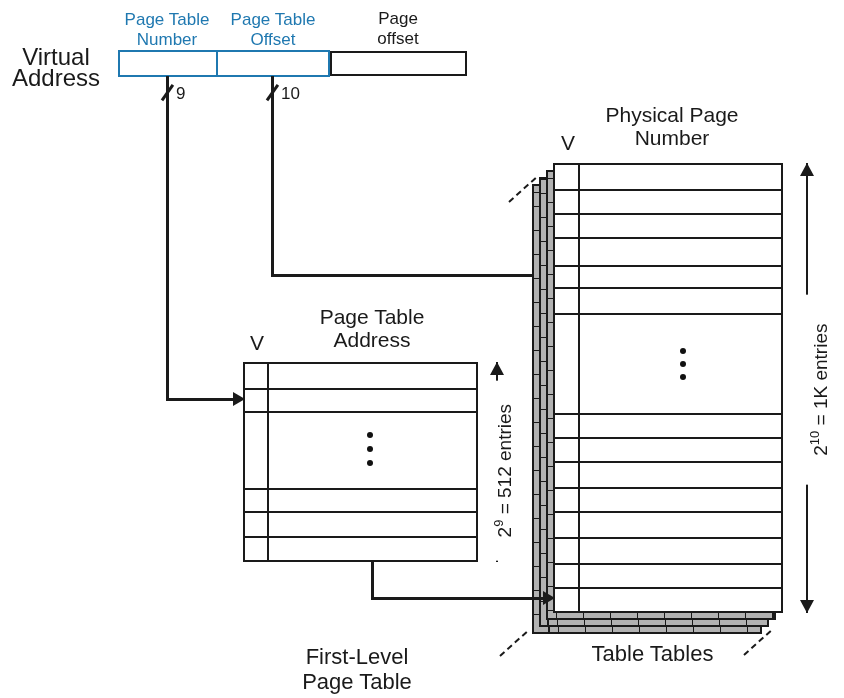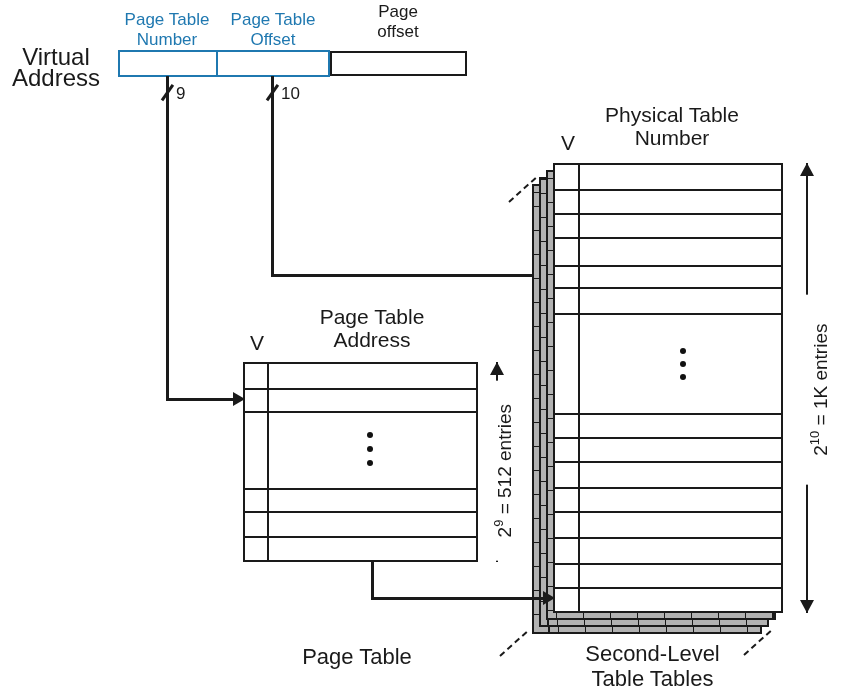--- a/index.html
+++ b/index.html
@@ -52,21 +52,21 @@
   </div>
 
   <div class="lbl accent" style="left:112px;top:10px;width:110px;">
     <div>Page Table</div>
     <div>Number</div>
   </div>
   <div class="lbl accent" style="left:218px;top:10px;width:110px;">
     <div>Page Table</div>
     <div>Offset</div>
   </div>
-  <div class="lbl" style="left:346px;top:2px;width:104px;">
+  <div class="lbl" style="left:346px;top:9px;width:104px;">
     <div>Page</div>
     <div>offset</div>
   </div>
 
   <div class="abs" style="left:118px;top:50px;width:212px;height:27px;border:2.5px solid #1f78b0;box-sizing:border-box;background:#fff;">
     <div class="abs" style="left:95.5px;top:0;bottom:0;width:2.5px;background:#1f78b0;"></div>
   </div>
   <div class="abs" style="left:330px;top:51px;width:137px;height:25px;border:2px solid #1a1a1a;box-sizing:border-box;background:#fff;"></div>
 
   <div class="slash" style="left:166px;top:83px;"></div>
@@ -108,21 +108,21 @@
     <div class="hline" style="top:422px;"></div>
     <div>
       <div class="dot" style="left:125px;top:183px;"></div>
       <div class="dot" style="left:125px;top:196px;"></div>
       <div class="dot" style="left:125px;top:209px;"></div>
     </div>
   </div>
 
   <div class="vhead" style="left:557px;top:131px;">V</div>
   <div class="hdr" style="left:582px;top:103px;width:180px;">
-    <div>Physical Table</div>
+    <div>Physical Page</div>
     <div>Number</div>
   </div>
 
   <div class="table" style="left:243px;top:362px;width:235px;height:200px;">
     <div class="vdiv" style="left:22px;"></div>
     <div class="hline" style="top:24px;"></div>
     <div class="hline" style="top:47px;"></div>
     <div class="hline" style="top:124px;"></div>
     <div class="hline" style="top:147px;"></div>
     <div class="hline" style="top:172px;"></div>
@@ -151,20 +151,20 @@
   </div>
 
   <div class="line" style="left:806px;top:163px;width:2px;height:450px;"></div>
   <div class="tri-up" style="left:800px;top:163px;"></div>
   <div class="tri-down" style="left:800px;top:600px;"></div>
   <div class="rot-label" style="left:723px;top:375px;width:190px;">
     <span>2</span><sup>10</sup><span> = 1K entries</span>
   </div>
 
   <div class="caption" style="left:277px;top:644px;width:160px;">
+    <div>First-Level</div>
     <div>Page Table</div>
   </div>
   <div class="caption" style="left:570px;top:641px;width:165px;">
-    <div>Second-Level</div>
     <div>Table Tables</div>
   </div>
 
 </div>
 
 </body></html>

